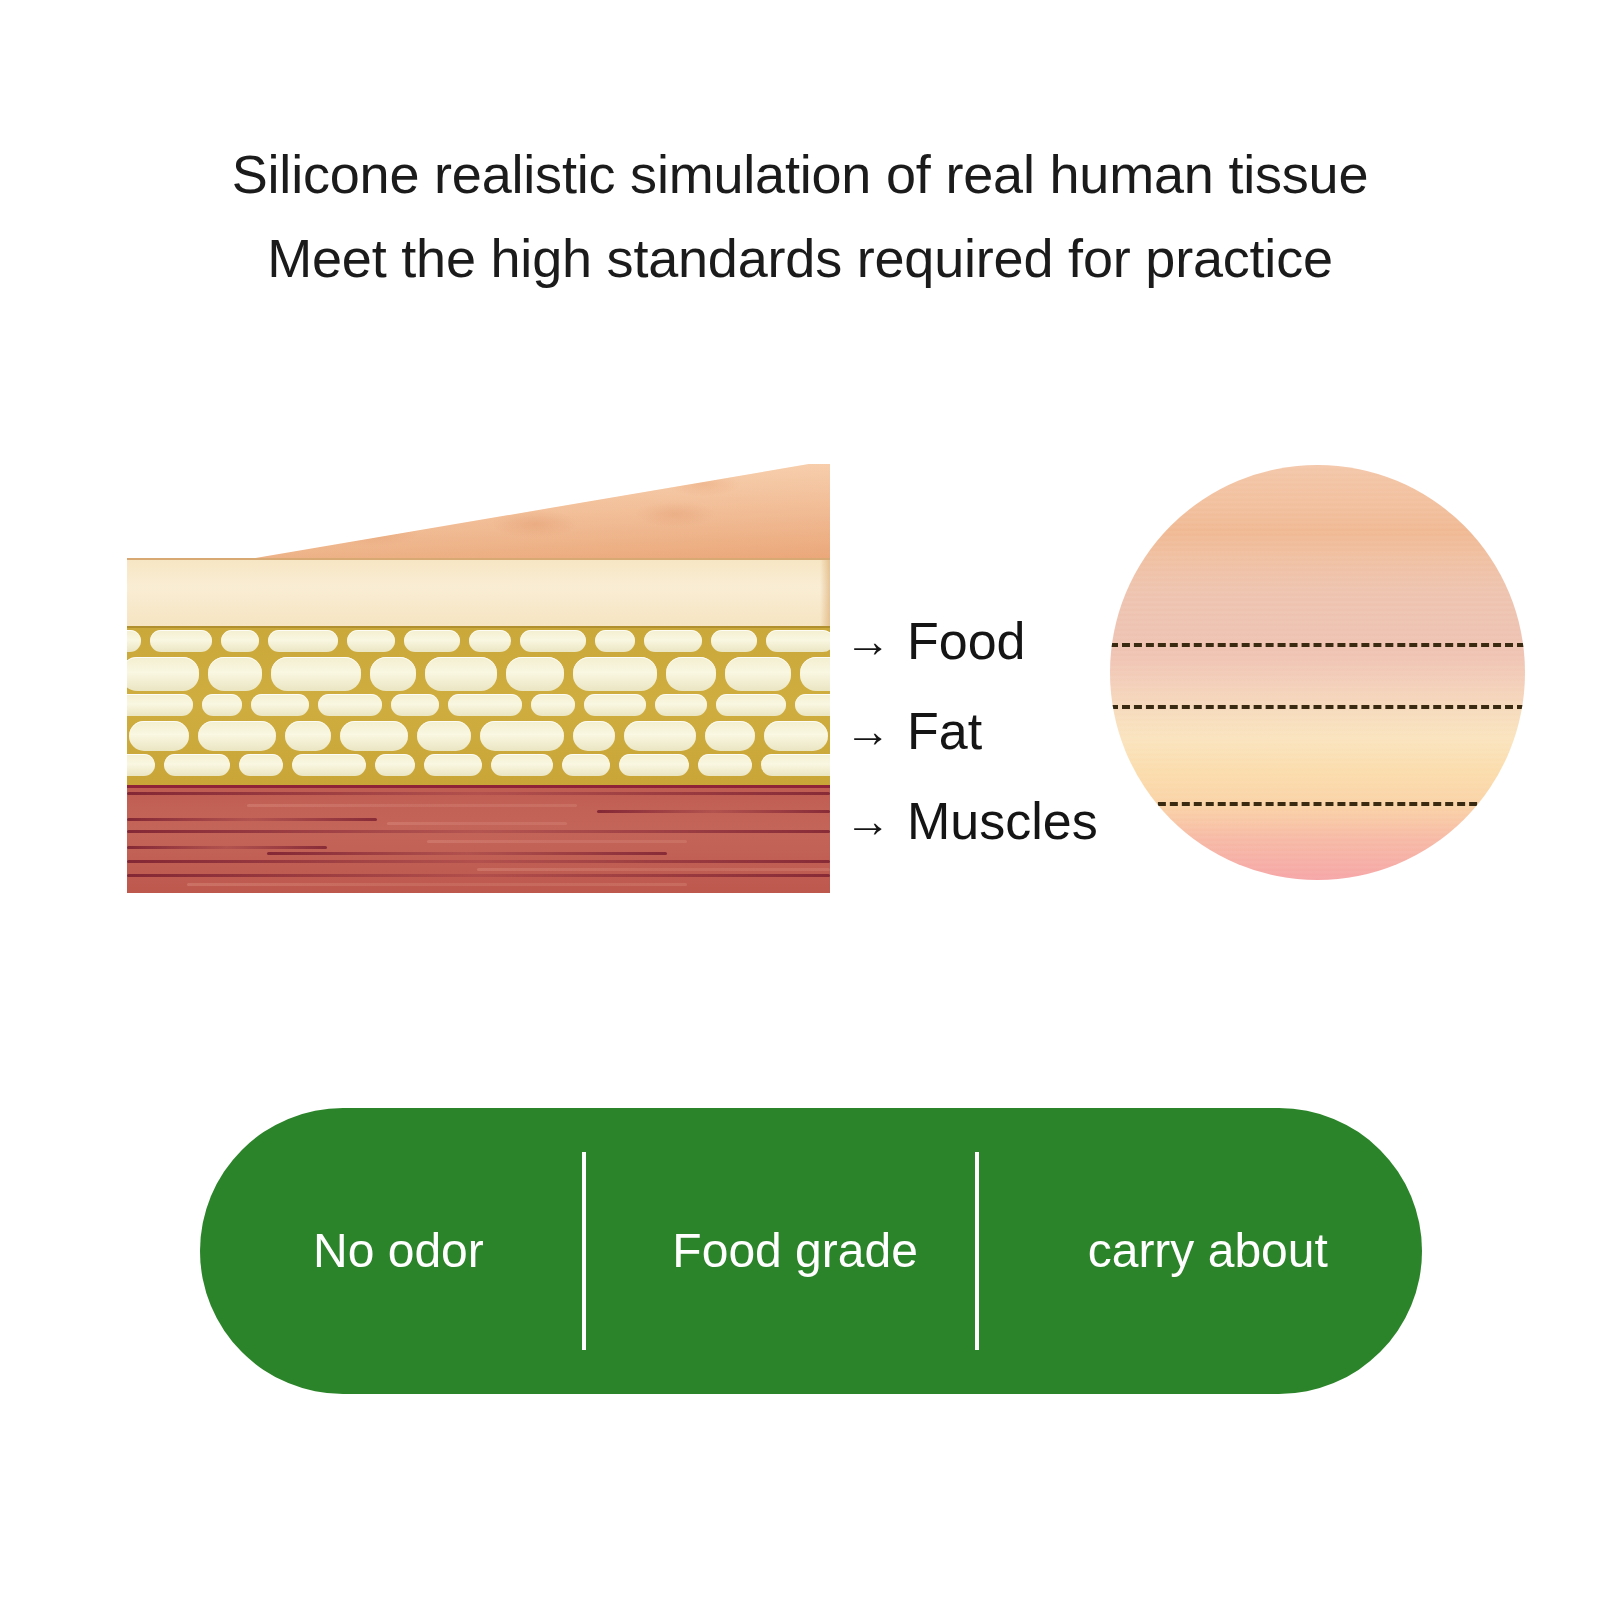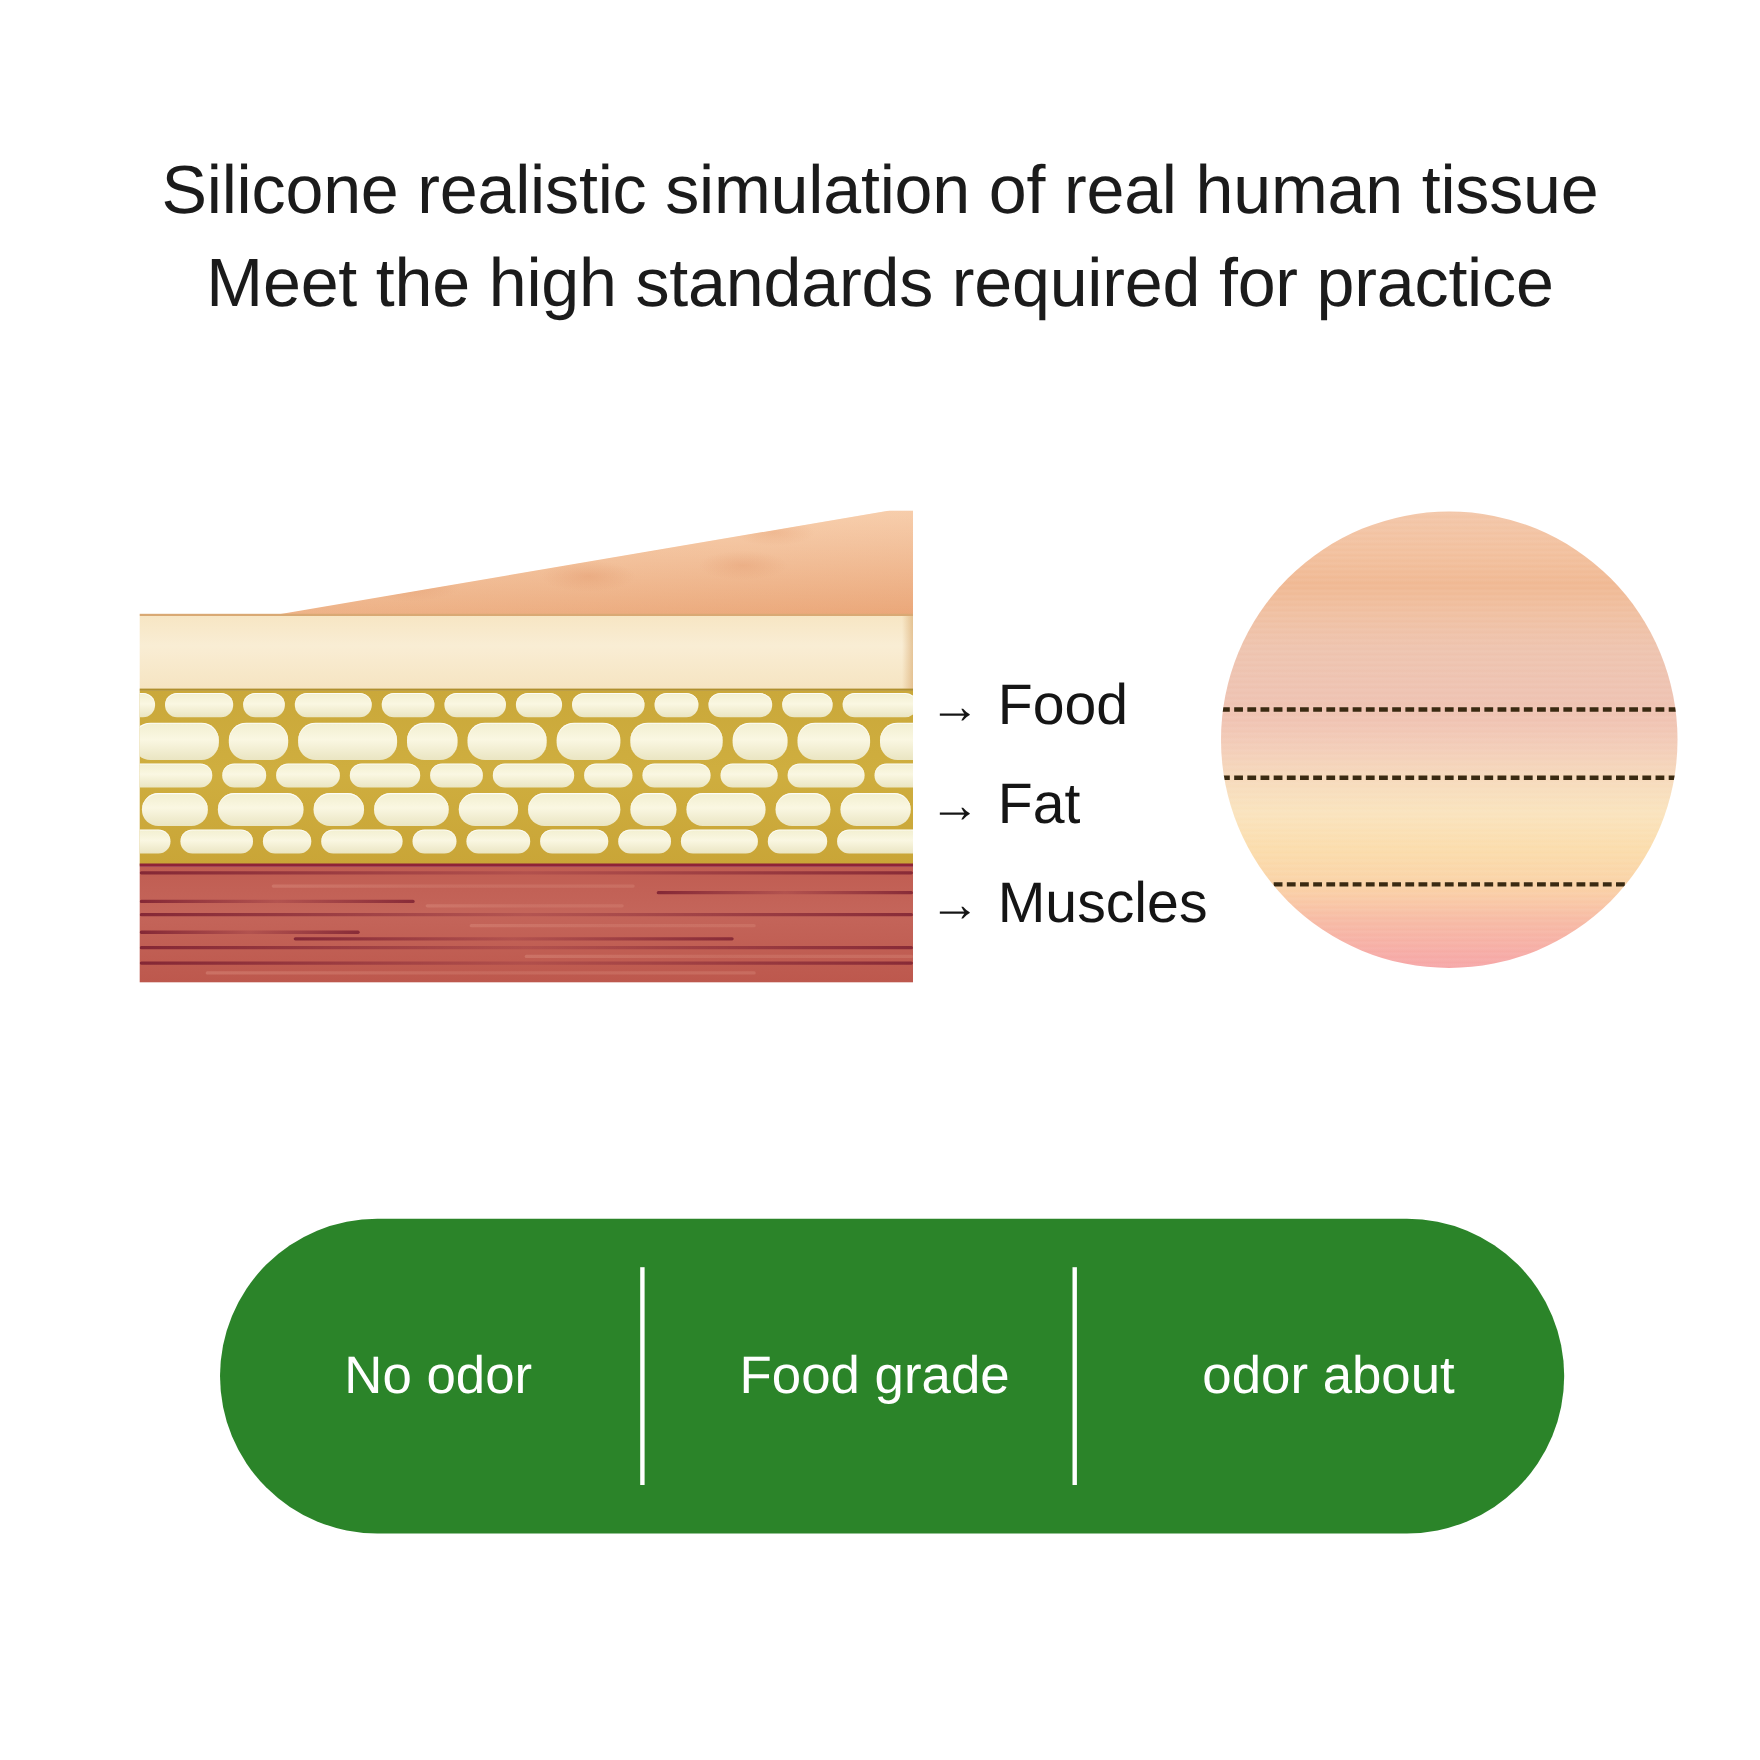--- a/index.html
+++ b/index.html
@@ -24,21 +24,21 @@
   }
 
   
   .headline {
     position: absolute;
     left: 0;
     top: 132px;
     width: 1600px;
     text-align: center;
     color: #1b1b1b;
-    font-size: 62px;
+    font-size: 54px;
     line-height: 84px;
     letter-spacing: -0.2px;
     font-weight: 400;
   }
   .headline .line { display: block; white-space: nowrap; }
 
   
   .block {
     position: absolute;
     left: 127px;
@@ -357,20 +357,20 @@
 
   <div class="banner">
     <div class="banner-cell">
       <span>No odor</span>
     </div>
     <div class="banner-cell">
       <span>Food grade</span>
     </div>
     <div class="banner-cell wide">
       <span>
-        <span class="cell-text-2">odor about</span>
+        <span class="cell-text-2">carry about</span>
       </span>
     </div>
     <div class="divider d1"></div>
     <div class="divider d2"></div>
   </div>
 
 </div>
 
 </body></html>

